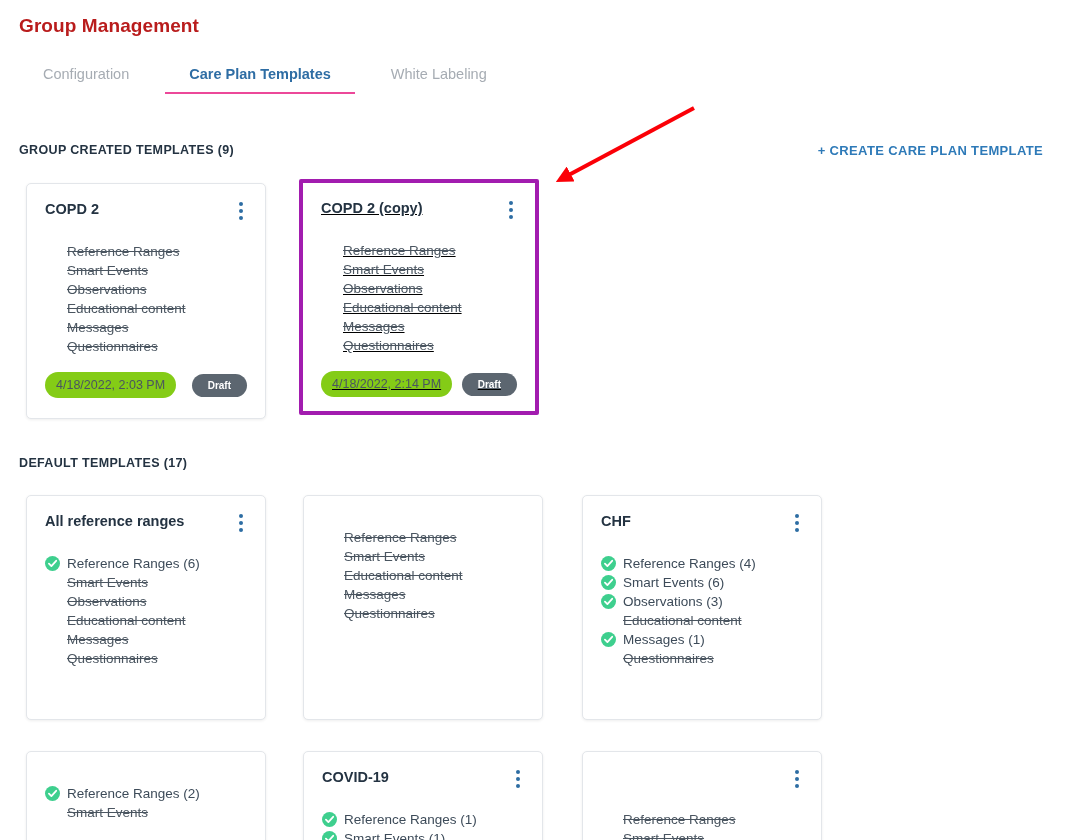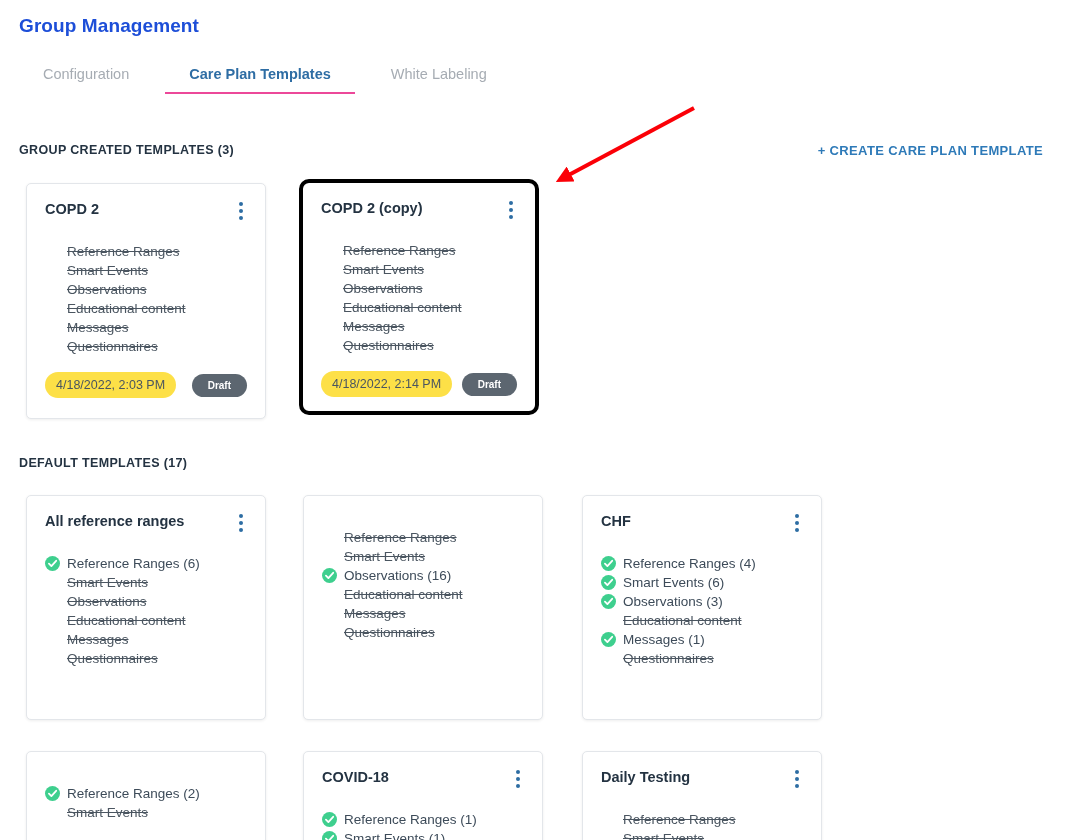--- a/index.html
+++ b/index.html
@@ -7,21 +7,21 @@
     margin: 0; padding: 0;
     width: 1090px; height: 840px;
     background: #ffffff;
     font-family: "Liberation Sans", sans-serif;
     overflow: hidden;
   }
   .page { position: relative; width: 1090px; height: 840px; background:#fff; }
 
   .page-title {
     position: absolute; left: 19px; top: 15px;
-    font-size: 19px; font-weight: bold; color: #1d4ed8;
+    font-size: 19px; font-weight: bold; color: #b91c1c;
     letter-spacing: 0.1px;
   }
 
   .tabs {
     position: absolute; left: 19px; top: 60px;
     display: flex; align-items: flex-start; gap: 12px;
   }
   .tab {
     font-size: 14.5px; padding: 6px 24px 10px 24px;
     color: #a6acb3; background: transparent; border: none;
@@ -49,23 +49,24 @@
   .card {
     position: absolute;
     width: 240px;
     background: #ffffff;
     border: 1px solid #e3e6ea;
     border-radius: 5px;
     box-shadow: 0 1px 3px rgba(0,0,0,0.07);
     padding: 16px 18px 14px 18px;
   }
   .card.highlighted {
-    border: 4px solid #000000;
-    border-radius: 10px;
+    border: 4px solid #a21caf;
+    border-radius: 2px;
     box-shadow: none;
+    text-decoration: underline;
   }
 
   .card-head { position: relative; min-height: 26px; }
   .card-title {
     font-size: 14.5px; font-weight: bold; color: #243342;
     line-height: 1.32; padding-right: 26px; margin: 0 0 0 0;
   }
 
   .kebab {
     position: absolute; right: -2px; top: 0px;
@@ -83,21 +84,21 @@
   .feature-icon { width: 15px; height: 15px; flex: 0 0 15px; display:inline-block; }
   .feature-text { font-size: 13.5px; color: #3d4b59; white-space: nowrap; }
   .feature-row.off .feature-text { text-decoration: line-through; color: #4a5560; }
   .feature-row.off { padding-left: 22px; }
 
   .card-footer {
     display: flex; align-items: center; justify-content: space-between;
     margin-top: 18px;
   }
   .date-pill {
-    background: #fde047; border-radius: 14px;
+    background: #84cc16; border-radius: 14px;
     padding: 6px 11px; font-size: 12.5px; color: #4a5560;
     white-space: nowrap;
   }
   .status-pill {
     background: #5c6670; color: #ffffff; border-radius: 14px;
     padding: 6px 16px; font-size: 10px; font-weight: bold;
     white-space: nowrap;
   }
 
   .arrow-layer { position: absolute; left:0; top:0; width:1090px; height:840px; pointer-events:none; }
@@ -108,21 +109,21 @@
 <div class="page">
 
   <div class="page-title">Group Management</div>
 
   <div class="tabs">
     <button class="tab">Configuration</button>
     <button class="tab active">Care Plan Templates</button>
     <button class="tab">White Labeling</button>
   </div>
 
-  <div class="section-label section-created">GROUP CREATED TEMPLATES (3)</div>
+  <div class="section-label section-created">GROUP CREATED TEMPLATES (9)</div>
 
   <a class="create-link">+ CREATE CARE PLAN TEMPLATE</a>
 
   <div class="section-label section-default">DEFAULT TEMPLATES (17)</div>
 
   <div class="cards-area" id="cards-area">
       <div class="card" style="left: 26px; top: 183px; height: 236px;">
         <div class="card-head">
           <div class="card-title">COPD 2</div>
           <div class="kebab">
@@ -225,27 +226,20 @@
         </ul>
       </div>
       <div class="card" style="left: 303px; top: 495px; height: 225px;">
         <ul class="feature-list">
           <li class="feature-row off">
             <span class="feature-text">Reference Ranges</span>
           </li>
           <li class="feature-row off">
             <span class="feature-text">Smart Events</span>
           </li>
-          <li class="feature-row on">
-            <span class="feature-icon"><svg viewBox="0 0 16 16" width="15" height="15">
-                <circle cx="8" cy="8" r="8" fill="#3ecf8e"></circle>
-                <path d="M4.2 8.2 L6.8 10.8 L11.9 5.1" fill="none" stroke="#ffffff" stroke-width="1.9" stroke-linecap="round" stroke-linejoin="round"></path>
-              </svg></span>
-            <span class="feature-text">Observations (16)</span>
-          </li>
           <li class="feature-row off">
             <span class="feature-text">Educational content</span>
           </li>
           <li class="feature-row off">
             <span class="feature-text">Messages</span>
           </li>
           <li class="feature-row off">
             <span class="feature-text">Questionnaires</span>
           </li>
         </ul>
@@ -305,21 +299,21 @@
               </svg></span>
             <span class="feature-text">Reference Ranges (2)</span>
           </li>
           <li class="feature-row off">
             <span class="feature-text">Smart Events</span>
           </li>
         </ul>
       </div>
       <div class="card" style="left: 303px; top: 751px; height: 225px;">
         <div class="card-head">
-          <div class="card-title">COVID-18</div>
+          <div class="card-title">COVID-19</div>
           <div class="kebab">
             <i></i>
             <i></i>
             <i></i>
           </div>
         </div>
         <ul class="feature-list">
           <li class="feature-row on">
             <span class="feature-icon"><svg viewBox="0 0 16 16" width="15" height="15">
                 <circle cx="8" cy="8" r="8" fill="#3ecf8e"></circle>
@@ -331,21 +325,20 @@
             <span class="feature-icon"><svg viewBox="0 0 16 16" width="15" height="15">
                 <circle cx="8" cy="8" r="8" fill="#3ecf8e"></circle>
                 <path d="M4.2 8.2 L6.8 10.8 L11.9 5.1" fill="none" stroke="#ffffff" stroke-width="1.9" stroke-linecap="round" stroke-linejoin="round"></path>
               </svg></span>
             <span class="feature-text">Smart Events (1)</span>
           </li>
         </ul>
       </div>
       <div class="card" style="left: 582px; top: 751px; height: 225px;">
         <div class="card-head">
-          <div class="card-title">Daily Testing</div>
           <div class="kebab">
             <i></i>
             <i></i>
             <i></i>
           </div>
         </div>
         <ul class="feature-list">
           <li class="feature-row off">
             <span class="feature-text">Reference Ranges</span>
           </li>

